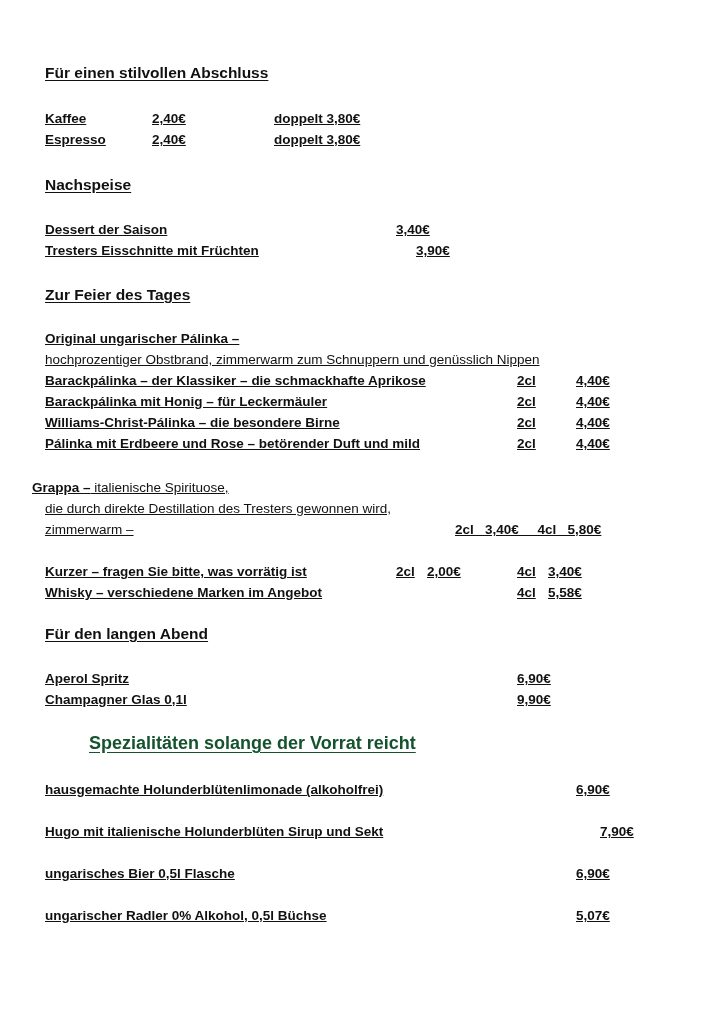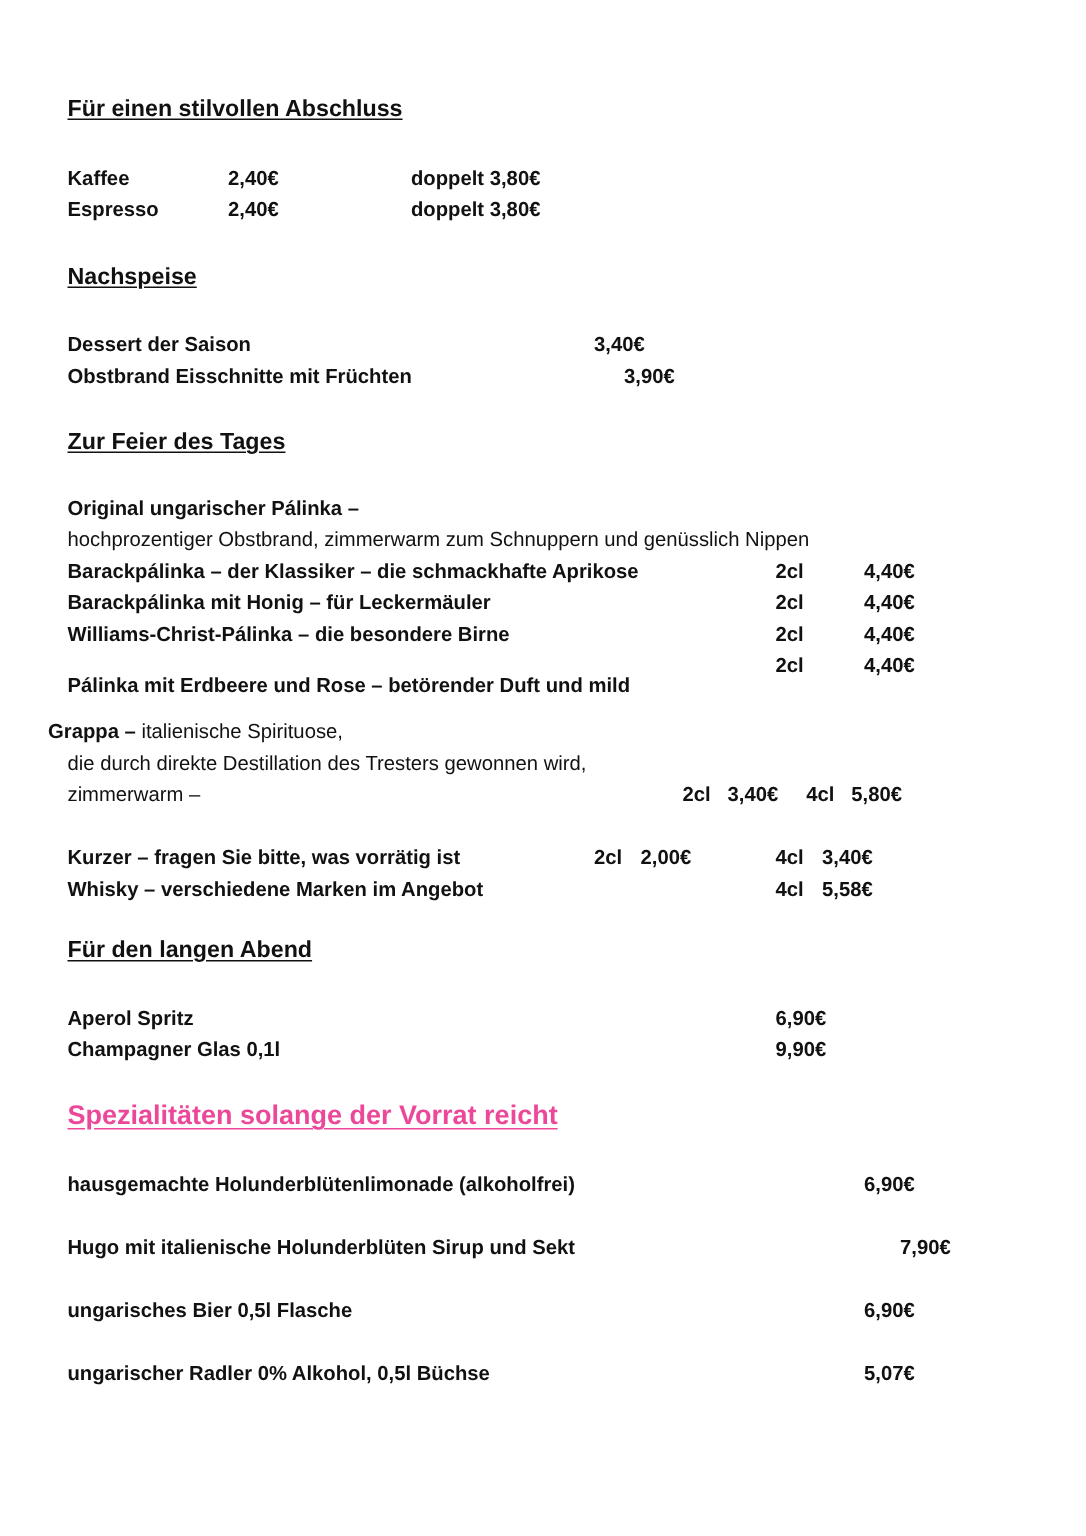--- a/index.html
+++ b/index.html
@@ -1,56 +1,56 @@
 <!DOCTYPE html>
 <html><head>
   <meta charset="utf-8">
   <style>
     html, body { margin: 0; padding: 0; background: #ffffff; }
     body {
       width: 724px; height: 1024px; position: relative; overflow: hidden;
       font-family: "Liberation Sans", "DejaVu Sans", sans-serif;
       color: #111111; font-size: 13.5px;
     }
-    .abs { position: absolute; white-space: nowrap; }
+    .abs { position: absolute; white-space: nowrap; text-decoration: underline; }
     .b { font-weight: bold; }
     .h { font-weight: bold; font-size: 15.5px; text-decoration: underline; text-underline-offset: 2px; }
-    .green { color: #ec4899; font-size: 18px; text-decoration: underline; text-underline-offset: 3px; font-weight: bold; }
+    .green { color: #14532d; font-size: 18px; text-decoration: underline; text-underline-offset: 3px; font-weight: bold; margin-left: 44px; }
   </style>
 </head>
 <body>
 
 <div class="abs h" style="left:45px;top:64px">Für einen stilvollen Abschluss</div>
 <div class="abs b" style="left:45px;top:111px">Kaffee</div>
 <div class="abs b" style="left:152px;top:111px">2,40€</div>
 <div class="abs b" style="left:274px;top:111px">doppelt 3,80€</div>
 <div class="abs b" style="left:45px;top:132px">Espresso</div>
 <div class="abs b" style="left:152px;top:132px">2,40€</div>
 <div class="abs b" style="left:274px;top:132px">doppelt 3,80€</div>
 
 <div class="abs h" style="left:45px;top:176px">Nachspeise</div>
 <div class="abs b" style="left:45px;top:222px">Dessert der Saison</div>
 <div class="abs b" style="left:396px;top:222px">3,40€</div>
-<div class="abs b" style="left:45px;top:243px">Obstbrand Eisschnitte mit Früchten</div>
+<div class="abs b" style="left:45px;top:243px">Tresters Eisschnitte mit Früchten</div>
 <div class="abs b" style="left:416px;top:243px">3,90€</div>
 
 <div class="abs h" style="left:45px;top:286px">Zur Feier des Tages</div>
 <div class="abs b" style="left:45px;top:331px">Original ungarischer Pálinka –</div>
 <div class="abs" style="left:45px;top:352px">hochprozentiger Obstbrand, zimmerwarm zum Schnuppern und genüsslich Nippen</div>
 
 <div class="abs b" style="left:45px;top:373px">Barackpálinka  – der Klassiker – die schmackhafte Aprikose</div>
 <div class="abs b" style="left:517px;top:373px">2cl</div>
 <div class="abs b" style="left:576px;top:373px">4,40€</div>
 <div class="abs b" style="left:45px;top:394px">Barackpálinka mit Honig – für Leckermäuler</div>
 <div class="abs b" style="left:517px;top:394px">2cl</div>
 <div class="abs b" style="left:576px;top:394px">4,40€</div>
 <div class="abs b" style="left:45px;top:415px">Williams-Christ-Pálinka – die besondere Birne</div>
 <div class="abs b" style="left:517px;top:415px">2cl</div>
 <div class="abs b" style="left:576px;top:415px">4,40€</div>
-<div class="abs b" style="left:45px;top:449px">Pálinka mit Erdbeere und Rose – betörender Duft und mild</div>
+<div class="abs b" style="left:45px;top:436px">Pálinka mit Erdbeere und Rose – betörender Duft und mild</div>
 <div class="abs b" style="left:517px;top:436px">2cl</div>
 <div class="abs b" style="left:576px;top:436px">4,40€</div>
 
 <div class="abs" style="left:32px;top:480px"><span class="b">Grappa –</span><span> italienische Spirituose,</span></div>
 <div class="abs" style="left:45px;top:501px">die durch direkte Destillation des Tresters gewonnen wird,</div>
 <div class="abs" style="left:45px;top:522px">zimmerwarm –</div>
 <div class="abs b" style="left:455px;top:522px;white-space:pre">2cl   3,40€     4cl   5,80€</div>
 
 <div class="abs b" style="left:45px;top:564px">Kurzer – fragen Sie bitte, was vorrätig ist</div>
 <div class="abs b" style="left:396px;top:564px">2cl</div>

